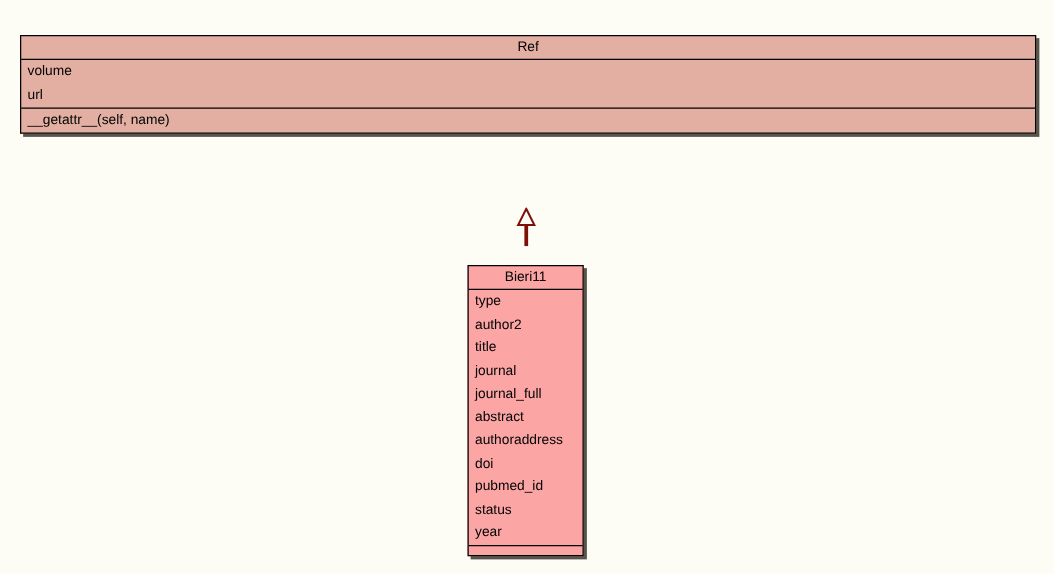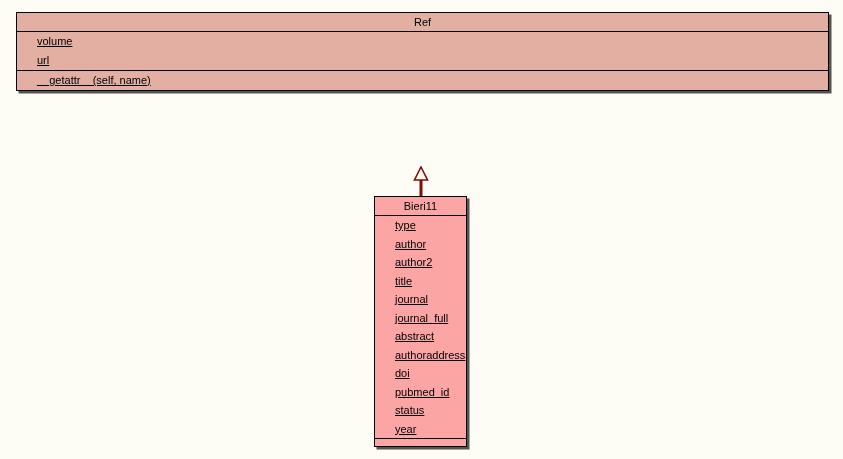--- a/index.html
+++ b/index.html
@@ -13,41 +13,41 @@
     overflow: hidden;
     font-family: "Liberation Sans", "DejaVu Sans", sans-serif;
     font-size: 11px;
     color: #000;
   }
   .uml-class {
     position: absolute;
     border: 1px solid #000;
     box-shadow: 2.5px 2.5px 0 0 rgba(55, 55, 45, 0.85);
     box-sizing: content-box;
+    margin-top: 16px;
   }
   .uml-title {
     height: 18px;
     line-height: 18px;
     text-align: center;
     border-bottom: 1px solid #000;
     white-space: nowrap;
     overflow: hidden;
   }
   .uml-compartment {
     overflow: hidden;
   }
   .uml-attrs {
     border-bottom: 1px solid #000;
   }
   .uml-row {
     height: 19px;
     line-height: 19px;
-    padding-left: 20px;
+    padding-left: 5px;
     white-space: nowrap;
-    text-decoration: underline;
   }
   .rows-tight .uml-row {
     height: 18.5px;
     line-height: 18.5px;
   }
   #class-ref {
     left: 16px;
     top: 12px;
     width: 811px;
   }
@@ -83,21 +83,20 @@
 
 <svg id="inheritance-arrow" viewBox="0 0 20 31" xmlns="http://www.w3.org/2000/svg">
   <line x1="10" y1="14" x2="10" y2="31" stroke-width="3" stroke="#7d1007"></line>
   <polygon points="10,1 16.5,14 3.5,14" stroke-width="1.6" fill="#fdfdf6" stroke="#7d1007"></polygon>
 </svg>
 
 <div class="uml-class rows-tight" id="class-bieri11" style="background-color: #fca5a5;">
   <div class="uml-title">Bieri11</div>
   <div class="uml-compartment uml-attrs">
       <div class="uml-row">type</div>
-      <div class="uml-row">author</div>
       <div class="uml-row">author2</div>
       <div class="uml-row">title</div>
       <div class="uml-row">journal</div>
       <div class="uml-row">journal_full</div>
       <div class="uml-row">abstract</div>
       <div class="uml-row">authoraddress</div>
       <div class="uml-row">doi</div>
       <div class="uml-row">pubmed_id</div>
       <div class="uml-row">status</div>
       <div class="uml-row">year</div>

